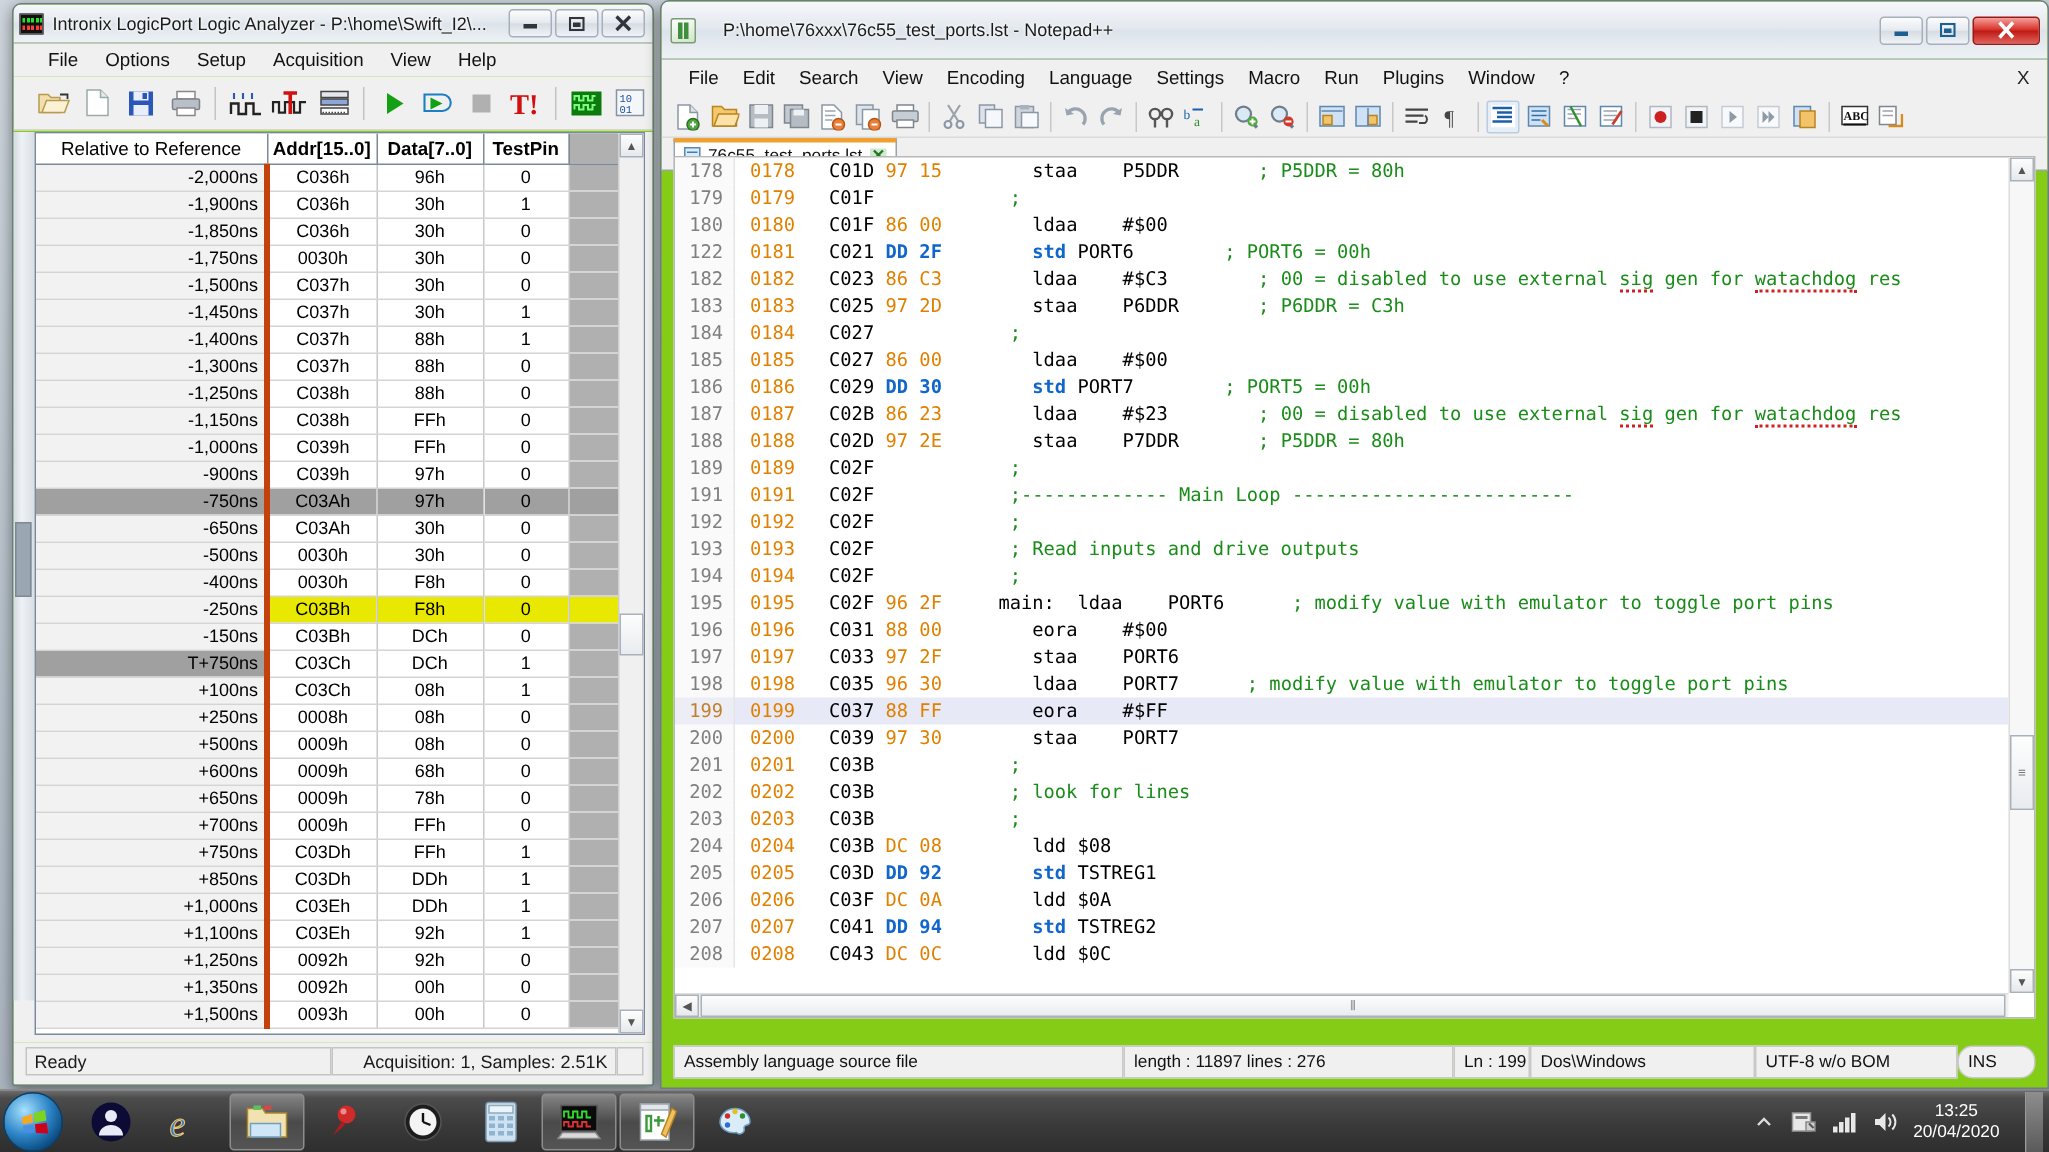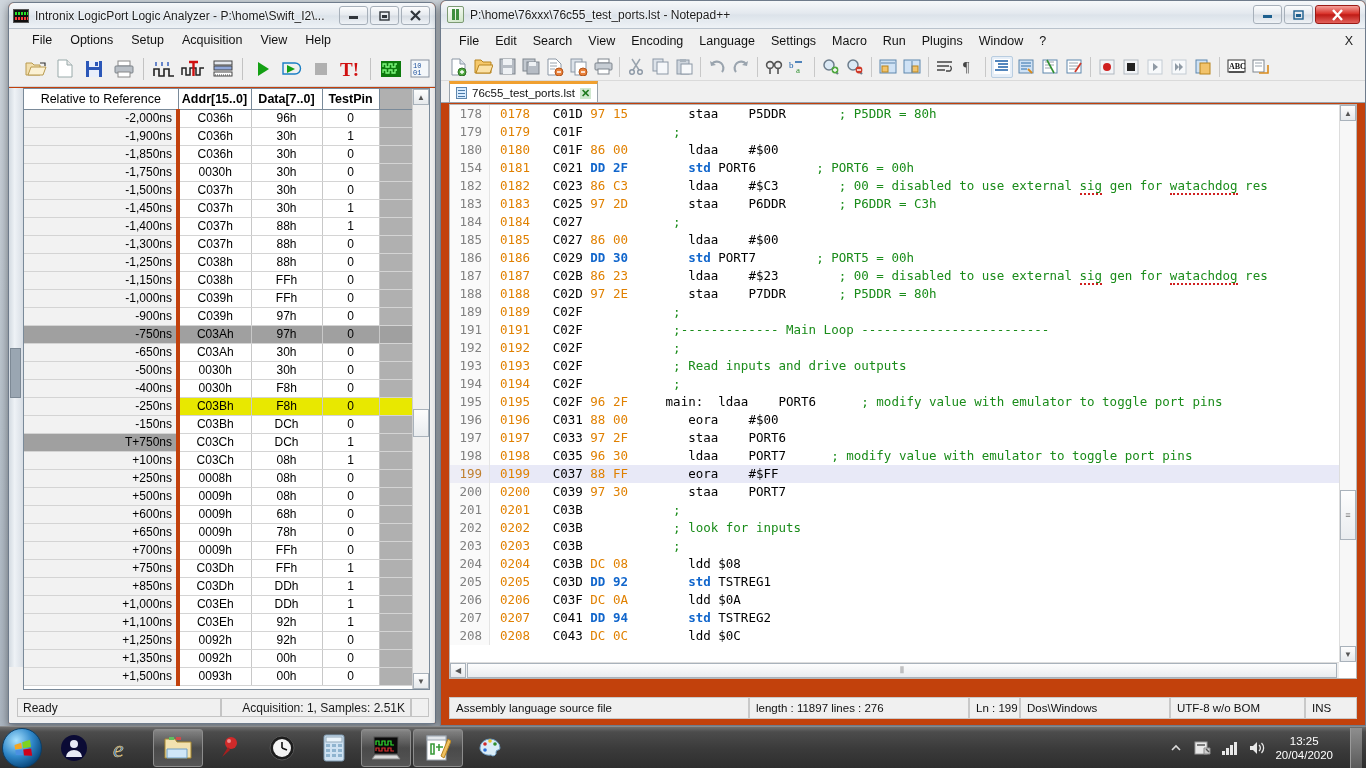--- a/index.html
+++ b/index.html
@@ -10,21 +10,21 @@
     font-family: "Liberation Sans", sans-serif;
   }
   body {
     background: linear-gradient(180deg,#cfd6dd 0%, #b8c2cc 55%, #aab4bf 100%);
     position: relative;
   }
 
   
   .win {
     position: absolute;
-    background: #c2410c;
+    background: #84cc16;
     border: 1px solid #6e7b8b;
     border-radius: 6px 6px 2px 2px;
     box-shadow: 0 3px 10px rgba(0,0,0,.45);
     overflow: hidden;
   }
   .titlebar {
     height: 26px;
     display: flex;
     align-items: center;
     padding: 0 2px 0 6px;
@@ -183,21 +183,21 @@
     padding: 0 5px;
     color:#1a1a1a;
     overflow:hidden; white-space:nowrap;
   }
   .lp-status .p1 { flex: 1 1 auto; }
   .lp-status .p2 { width: 190px; text-align:right;}
   .lp-status .p3 { width: 18px; }
 
   
   #npp { left: 440px; top: 0px; width: 926px; height: 726px; border-radius:6px 6px 0 0;}
-  #npp .titlebar { height: 28px; }
+  #npp .titlebar { height: 39px; gap: 12px; }
   .npp-appicon{
     width:17px;height:17px;background:linear-gradient(160deg,#fefefe,#cfe6c8);
     border:1px solid #7d9b74; border-radius:2px; position:relative; flex:0 0 auto;
   }
   .npp-appicon::after{
     content:"";position:absolute;left:4px;top:2px;width:3px;height:11px;background:#3f8f3f;
     box-shadow:4px 0 0 #3f8f3f;
   }
   .npp-menubar{
     height:24px; display:flex; align-items:center;
@@ -286,21 +286,21 @@
   .npp-status .sp{
     border:1px solid #c9c9c9; background:#f0f0f0;
     display:flex; align-items:center; padding:0 6px;
     white-space:nowrap; overflow:hidden;
   }
   .sp-doctype{ flex: 0 0 300px; }
   .sp-len{ flex: 0 0 220px; }
   .sp-pos{ flex: 1 1 auto; }
   .sp-eol{ flex: 0 0 150px; }
   .sp-enc{ flex: 0 0 135px; }
-  .sp-ins{ flex: 0 0 52px; }
+  .sp-ins{ flex: 0 0 52px; border-radius: 10px; }
 
   
   #taskbar{
     position:absolute; left:0; bottom:0; width:1366px; height:42px;
     background: linear-gradient(180deg,#6e6e6e 0%, #4c4c4c 12%, #3a3a3a 55%, #2e2e2e 100%);
     border-top:1px solid #8a8a8a;
     display:flex; align-items:center;
   }
   .startorb{
     width:40px;height:40px;margin-left:2px;border-radius:50%;
@@ -994,41 +994,41 @@
       <span>76c55_test_ports.lst</span>
       <span class="tab-x">✕</span>
     </div>
   </div>
 
   <div class="npp-editor">
     <div class="code-area" id="code-area">
         <div class="cline"><span class="gutter">178</span><span class="ctext"><span class="k-addr">0178</span>   <span class="k-hex">C01D</span> <span class="k-byteO">97 15</span>        <span class="k-op">staa</span><span class="k-op">    P5DDR</span><span class="k-cmt">       ; P5DDR = 80h</span></span></div>
         <div class="cline"><span class="gutter">179</span><span class="ctext"><span class="k-addr">0179</span>   <span class="k-hex">C01F</span>            <span class="k-cmt">;</span></span></div>
         <div class="cline"><span class="gutter">180</span><span class="ctext"><span class="k-addr">0180</span>   <span class="k-hex">C01F</span> <span class="k-byteO">86 00</span>        <span class="k-op">ldaa</span><span class="k-op">    #$00</span></span></div>
-        <div class="cline"><span class="gutter">154</span><span class="ctext"><span class="k-addr">0181</span>   <span class="k-hex">C021</span> <span class="k-byteB">DD 2F</span>        <span class="k-opb">std</span><span class="k-op"> PORT6</span><span class="k-cmt">        ; PORT6 = 00h</span></span></div>
+        <div class="cline"><span class="gutter">122</span><span class="ctext"><span class="k-addr">0181</span>   <span class="k-hex">C021</span> <span class="k-byteB">DD 2F</span>        <span class="k-opb">std</span><span class="k-op"> PORT6</span><span class="k-cmt">        ; PORT6 = 00h</span></span></div>
         <div class="cline"><span class="gutter">182</span><span class="ctext"><span class="k-addr">0182</span>   <span class="k-hex">C023</span> <span class="k-byteO">86 C3</span>        <span class="k-op">ldaa</span><span class="k-op">    #$C3</span><span class="k-cmt">        ; 00 = disabled to use external <span class="sq">sig</span> gen for <span class="sq">watachdog</span> res</span></span></div>
         <div class="cline"><span class="gutter">183</span><span class="ctext"><span class="k-addr">0183</span>   <span class="k-hex">C025</span> <span class="k-byteO">97 2D</span>        <span class="k-op">staa</span><span class="k-op">    P6DDR</span><span class="k-cmt">       ; P6DDR = C3h</span></span></div>
         <div class="cline"><span class="gutter">184</span><span class="ctext"><span class="k-addr">0184</span>   <span class="k-hex">C027</span>            <span class="k-cmt">;</span></span></div>
         <div class="cline"><span class="gutter">185</span><span class="ctext"><span class="k-addr">0185</span>   <span class="k-hex">C027</span> <span class="k-byteO">86 00</span>        <span class="k-op">ldaa</span><span class="k-op">    #$00</span></span></div>
         <div class="cline"><span class="gutter">186</span><span class="ctext"><span class="k-addr">0186</span>   <span class="k-hex">C029</span> <span class="k-byteB">DD 30</span>        <span class="k-opb">std</span><span class="k-op"> PORT7</span><span class="k-cmt">        ; PORT5 = 00h</span></span></div>
         <div class="cline"><span class="gutter">187</span><span class="ctext"><span class="k-addr">0187</span>   <span class="k-hex">C02B</span> <span class="k-byteO">86 23</span>        <span class="k-op">ldaa</span><span class="k-op">    #$23</span><span class="k-cmt">        ; 00 = disabled to use external <span class="sq">sig</span> gen for <span class="sq">watachdog</span> res</span></span></div>
         <div class="cline"><span class="gutter">188</span><span class="ctext"><span class="k-addr">0188</span>   <span class="k-hex">C02D</span> <span class="k-byteO">97 2E</span>        <span class="k-op">staa</span><span class="k-op">    P7DDR</span><span class="k-cmt">       ; P5DDR = 80h</span></span></div>
         <div class="cline"><span class="gutter">189</span><span class="ctext"><span class="k-addr">0189</span>   <span class="k-hex">C02F</span>            <span class="k-cmt">;</span></span></div>
         <div class="cline"><span class="gutter">191</span><span class="ctext"><span class="k-addr">0191</span>   <span class="k-hex">C02F</span>            <span class="k-cmt">;------------- Main Loop -------------------------</span></span></div>
         <div class="cline"><span class="gutter">192</span><span class="ctext"><span class="k-addr">0192</span>   <span class="k-hex">C02F</span>            <span class="k-cmt">;</span></span></div>
         <div class="cline"><span class="gutter">193</span><span class="ctext"><span class="k-addr">0193</span>   <span class="k-hex">C02F</span>            <span class="k-cmt">; Read inputs and drive outputs</span></span></div>
         <div class="cline"><span class="gutter">194</span><span class="ctext"><span class="k-addr">0194</span>   <span class="k-hex">C02F</span>            <span class="k-cmt">;</span></span></div>
         <div class="cline"><span class="gutter">195</span><span class="ctext"><span class="k-addr">0195</span>   <span class="k-hex">C02F</span> <span class="k-byteO">96 2F</span>     main:  <span class="k-op">ldaa</span><span class="k-op">    PORT6</span><span class="k-cmt">      ; modify value with emulator to toggle port pins</span></span></div>
         <div class="cline"><span class="gutter">196</span><span class="ctext"><span class="k-addr">0196</span>   <span class="k-hex">C031</span> <span class="k-byteO">88 00</span>        <span class="k-op">eora</span><span class="k-op">    #$00</span></span></div>
         <div class="cline"><span class="gutter">197</span><span class="ctext"><span class="k-addr">0197</span>   <span class="k-hex">C033</span> <span class="k-byteO">97 2F</span>        <span class="k-op">staa</span><span class="k-op">    PORT6</span></span></div>
         <div class="cline"><span class="gutter">198</span><span class="ctext"><span class="k-addr">0198</span>   <span class="k-hex">C035</span> <span class="k-byteO">96 30</span>        <span class="k-op">ldaa</span><span class="k-op">    PORT7</span><span class="k-cmt">      ; modify value with emulator to toggle port pins</span></span></div>
         <div class="cline cur"><span class="gutter">199</span><span class="ctext"><span class="k-addr">0199</span>   <span class="k-hex">C037</span> <span class="k-byteO">88 FF</span>        <span class="k-op">eora</span><span class="k-op">    #$FF</span></span></div>
         <div class="cline"><span class="gutter">200</span><span class="ctext"><span class="k-addr">0200</span>   <span class="k-hex">C039</span> <span class="k-byteO">97 30</span>        <span class="k-op">staa</span><span class="k-op">    PORT7</span></span></div>
         <div class="cline"><span class="gutter">201</span><span class="ctext"><span class="k-addr">0201</span>   <span class="k-hex">C03B</span>            <span class="k-cmt">;</span></span></div>
-        <div class="cline"><span class="gutter">202</span><span class="ctext"><span class="k-addr">0202</span>   <span class="k-hex">C03B</span>            <span class="k-cmt">; look for inputs</span></span></div>
+        <div class="cline"><span class="gutter">202</span><span class="ctext"><span class="k-addr">0202</span>   <span class="k-hex">C03B</span>            <span class="k-cmt">; look for lines</span></span></div>
         <div class="cline"><span class="gutter">203</span><span class="ctext"><span class="k-addr">0203</span>   <span class="k-hex">C03B</span>            <span class="k-cmt">;</span></span></div>
         <div class="cline"><span class="gutter">204</span><span class="ctext"><span class="k-addr">0204</span>   <span class="k-hex">C03B</span> <span class="k-byteO">DC 08</span>        <span class="k-op">ldd</span><span class="k-op"> $08</span></span></div>
         <div class="cline"><span class="gutter">205</span><span class="ctext"><span class="k-addr">0205</span>   <span class="k-hex">C03D</span> <span class="k-byteB">DD 92</span>        <span class="k-opb">std</span><span class="k-op"> TSTREG1</span></span></div>
         <div class="cline"><span class="gutter">206</span><span class="ctext"><span class="k-addr">0206</span>   <span class="k-hex">C03F</span> <span class="k-byteO">DC 0A</span>        <span class="k-op">ldd</span><span class="k-op"> $0A</span></span></div>
         <div class="cline"><span class="gutter">207</span><span class="ctext"><span class="k-addr">0207</span>   <span class="k-hex">C041</span> <span class="k-byteB">DD 94</span>        <span class="k-opb">std</span><span class="k-op"> TSTREG2</span></span></div>
         <div class="cline"><span class="gutter">208</span><span class="ctext"><span class="k-addr">0208</span>   <span class="k-hex">C043</span> <span class="k-byteO">DC 0C</span>        <span class="k-op">ldd</span><span class="k-op"> $0C</span></span></div>
       </div>
     <div class="npp-vscroll">
       <div class="sb-arrow" style="top:0">▲</div>
       <div class="sb-thumb" style="top:385px;height:50px;display:flex;align-items:center;justify-content:center;color:#777;font-size:9px;">≡</div>

